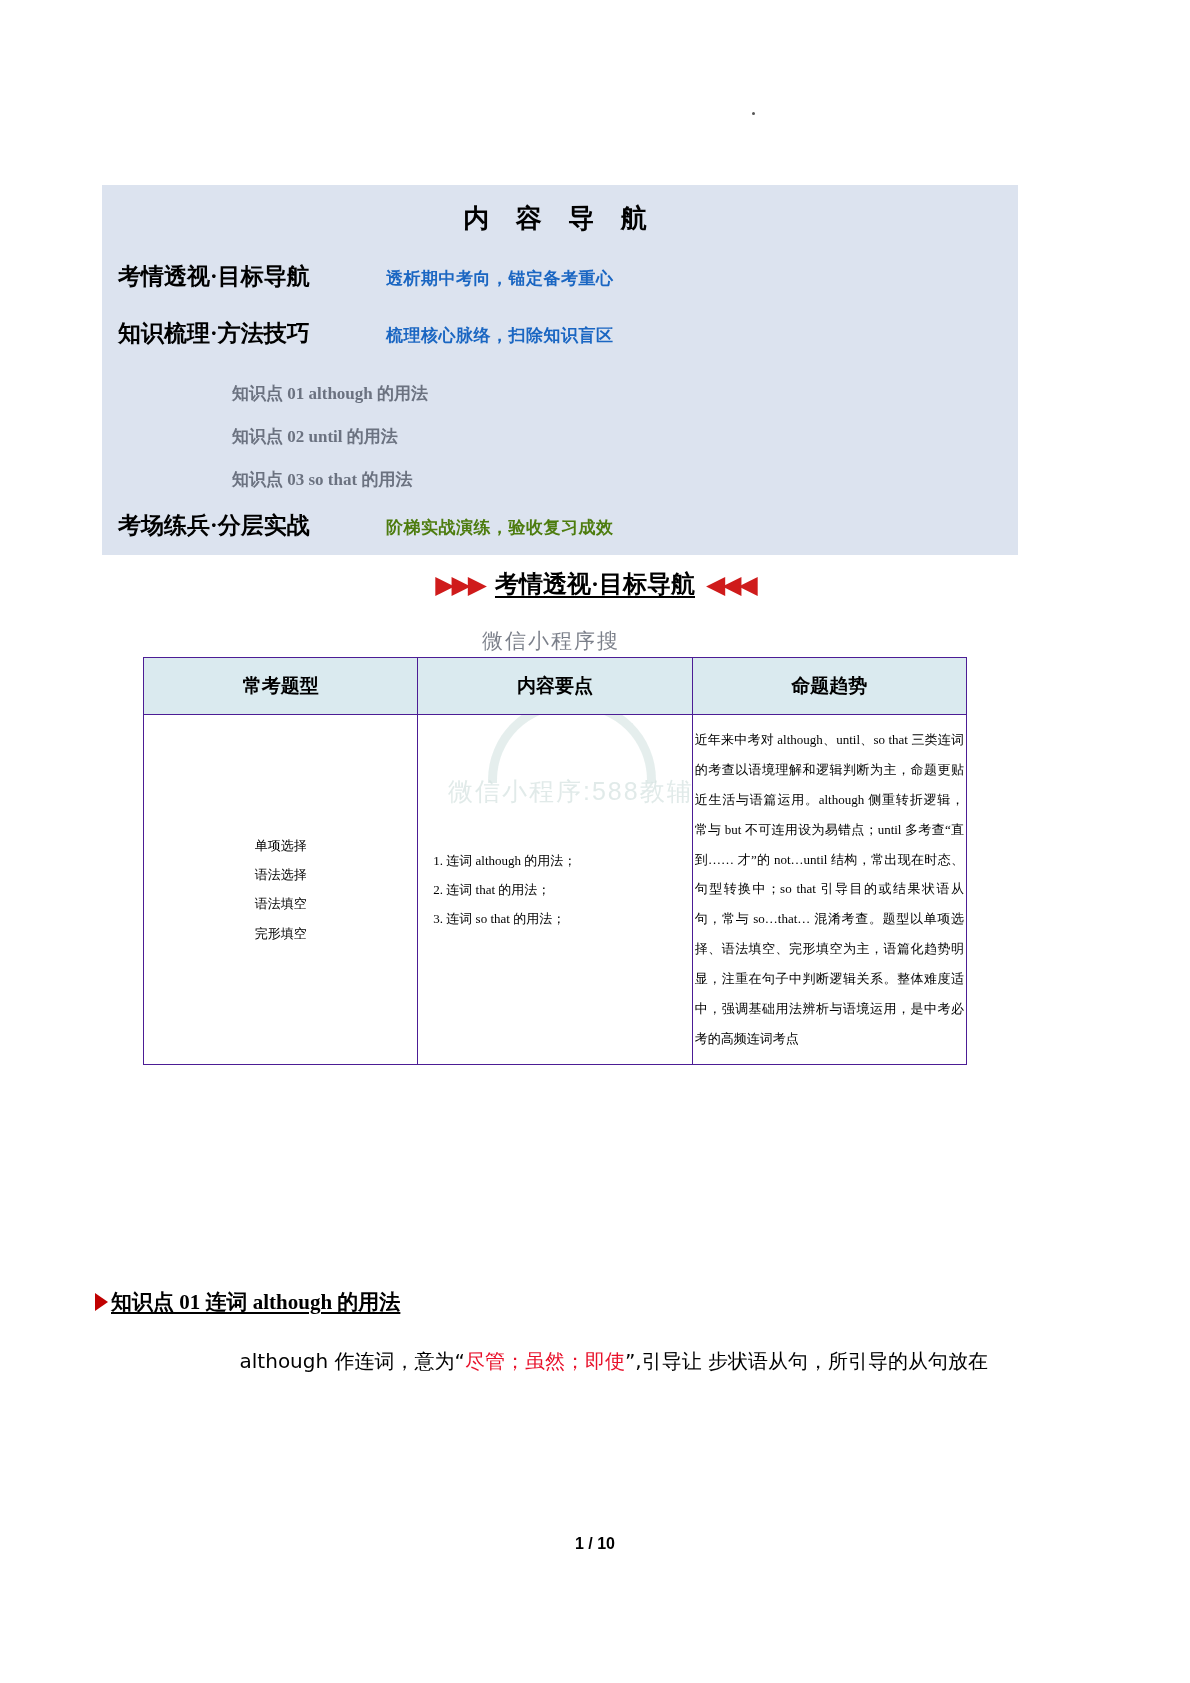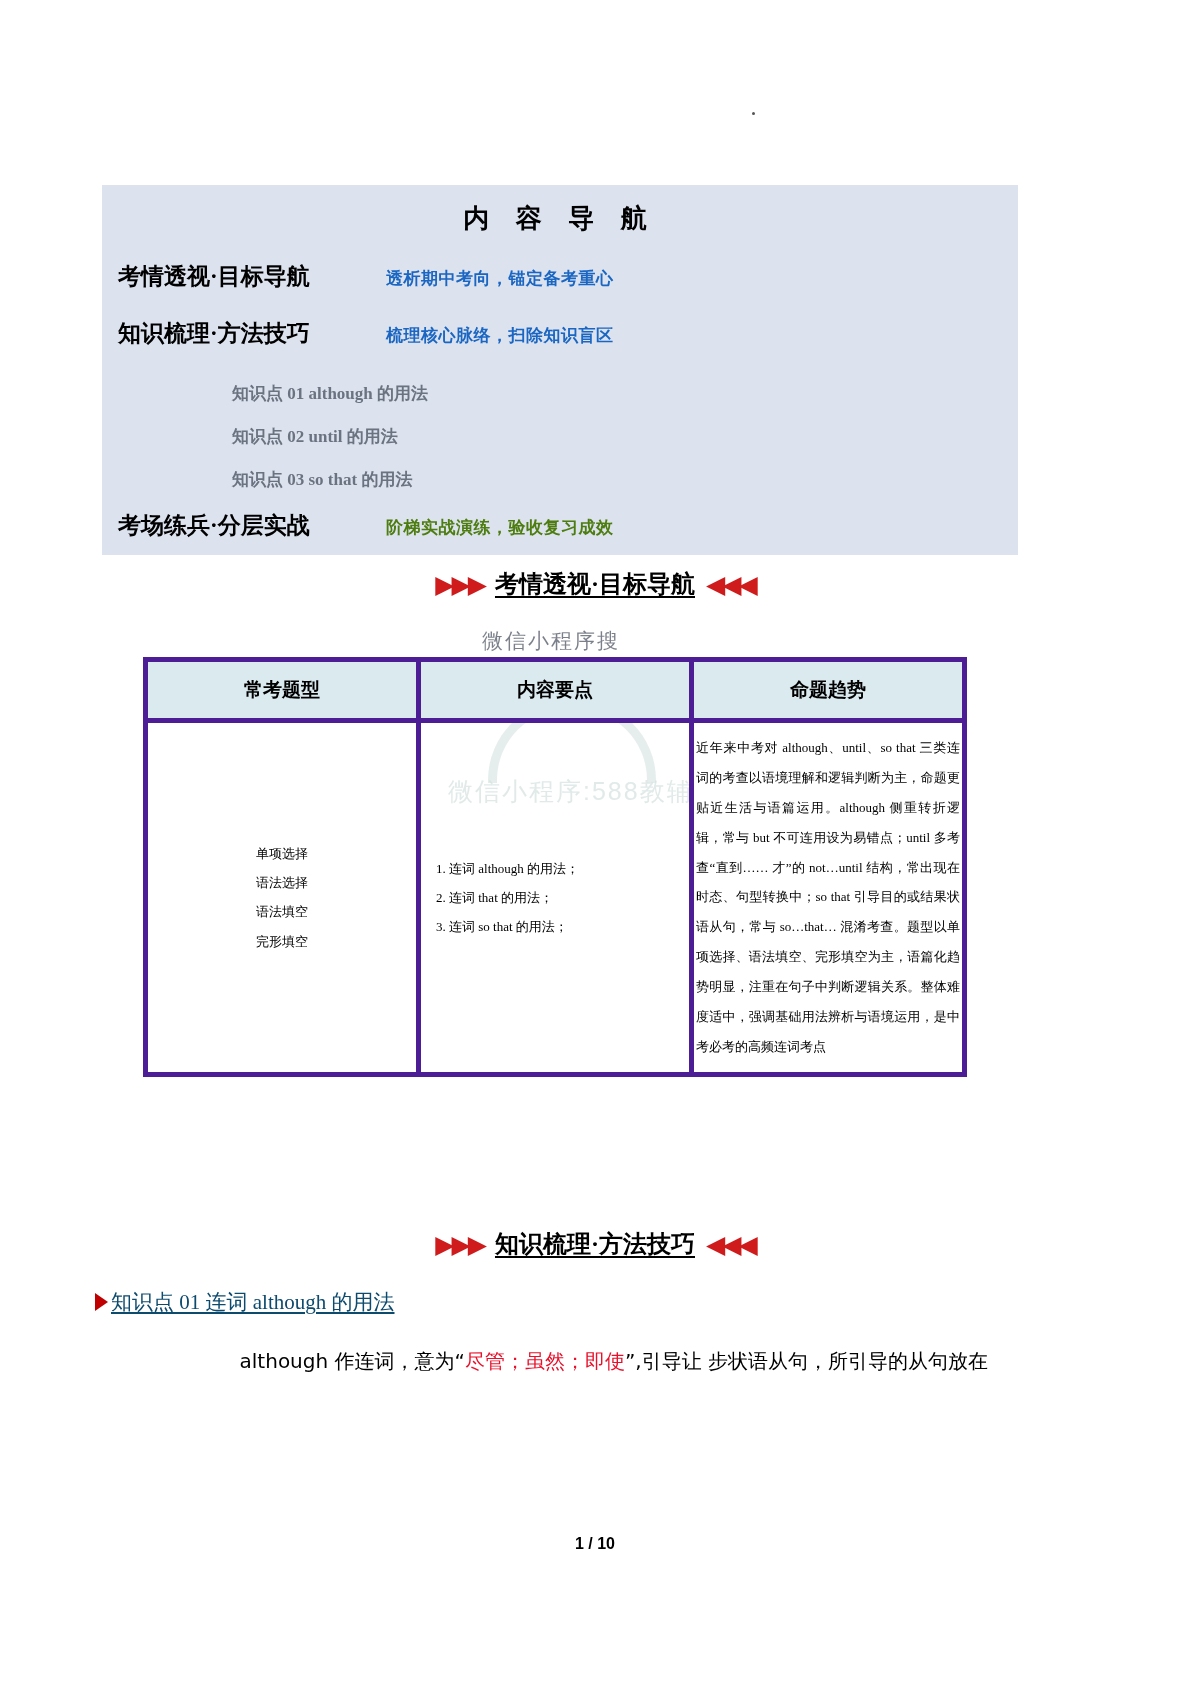--- a/index.html
+++ b/index.html
@@ -163,21 +163,21 @@
   
   .tbl {
     position: absolute;
     left: 143px;
     top: 657px;
     width: 824px;
     border-collapse: collapse;
     table-layout: fixed;
   }
   .tbl td, .tbl th {
-    border: 5px solid #4c1d95;
+    border: 1px solid #4c1d95;
     padding: 0;
     vertical-align: middle;
   }
   .tbl thead th {
     background: #daeaef;
     height: 56px;
     font-size: 19px;
     font-weight: bold;
     text-align: center;
   }
@@ -213,24 +213,24 @@
   }
   .kp-heading .tri {
     width: 0; height: 0;
     border-top: 9px solid transparent;
     border-bottom: 9px solid transparent;
     border-left: 13px solid #c00000;
     margin-right: 3px;
   }
   .kp-heading .kp-text {
     font-size: 21px;
-    font-weight: normal;
+    font-weight: bold;
     text-decoration: underline;
     text-underline-offset: 3px;
-    color: #0c4a6e;
+    color: #000000;
   }
 
   
   .body-par {
     position: absolute;
     left: 143px;
     width: 845px;
     font-size: 20px;
     font-family: "DejaVu Sans", "Liberation Sans", sans-serif;
     line-height: 1.8;
@@ -316,25 +316,20 @@
             <li>连词 so that 的用法；</li>
           </ol>
         </td>
         <td class="c3">
           <div class="trend">近年来中考对 although、until、so that 三类连词的考查以语境理解和逻辑判断为主，命题更贴近生活与语篇运用。although 侧重转折逻辑，常与 but 不可连用设为易错点；until 多考查“直到…… 才”的 not…until 结构，常出现在时态、句型转换中；so that 引导目的或结果状语从句，常与 so…that… 混淆考查。题型以单项选择、语法填空、完形填空为主，语篇化趋势明显，注重在句子中判断逻辑关系。整体难度适中，强调基础用法辨析与语境运用，是中考必考的高频连词考点</div>
         </td>
       </tr>
     </tbody>
   </table>
 
-  <div class="sec-heading" style="top:1228px;">
-    <span class="chev">▶▶▶</span>
-    <span class="sec-text">知识梳理·方法技巧</span>
-    <span class="chev">◀◀◀</span>
-  </div>
 
   <div class="kp-heading" style="top:1288px;">
     <span class="tri"></span>
     <span class="kp-text">知识点 01  连词 although 的用法</span>
   </div>
 
   <div class="body-par" style="top:1343px;">
     <span>although 作连词，意为</span><span>“</span><span class="red">尽管；虽然；即使</span><span>”</span><span>,引导让 步状语从句，所引导的从句放在</span>
   </div>
 

